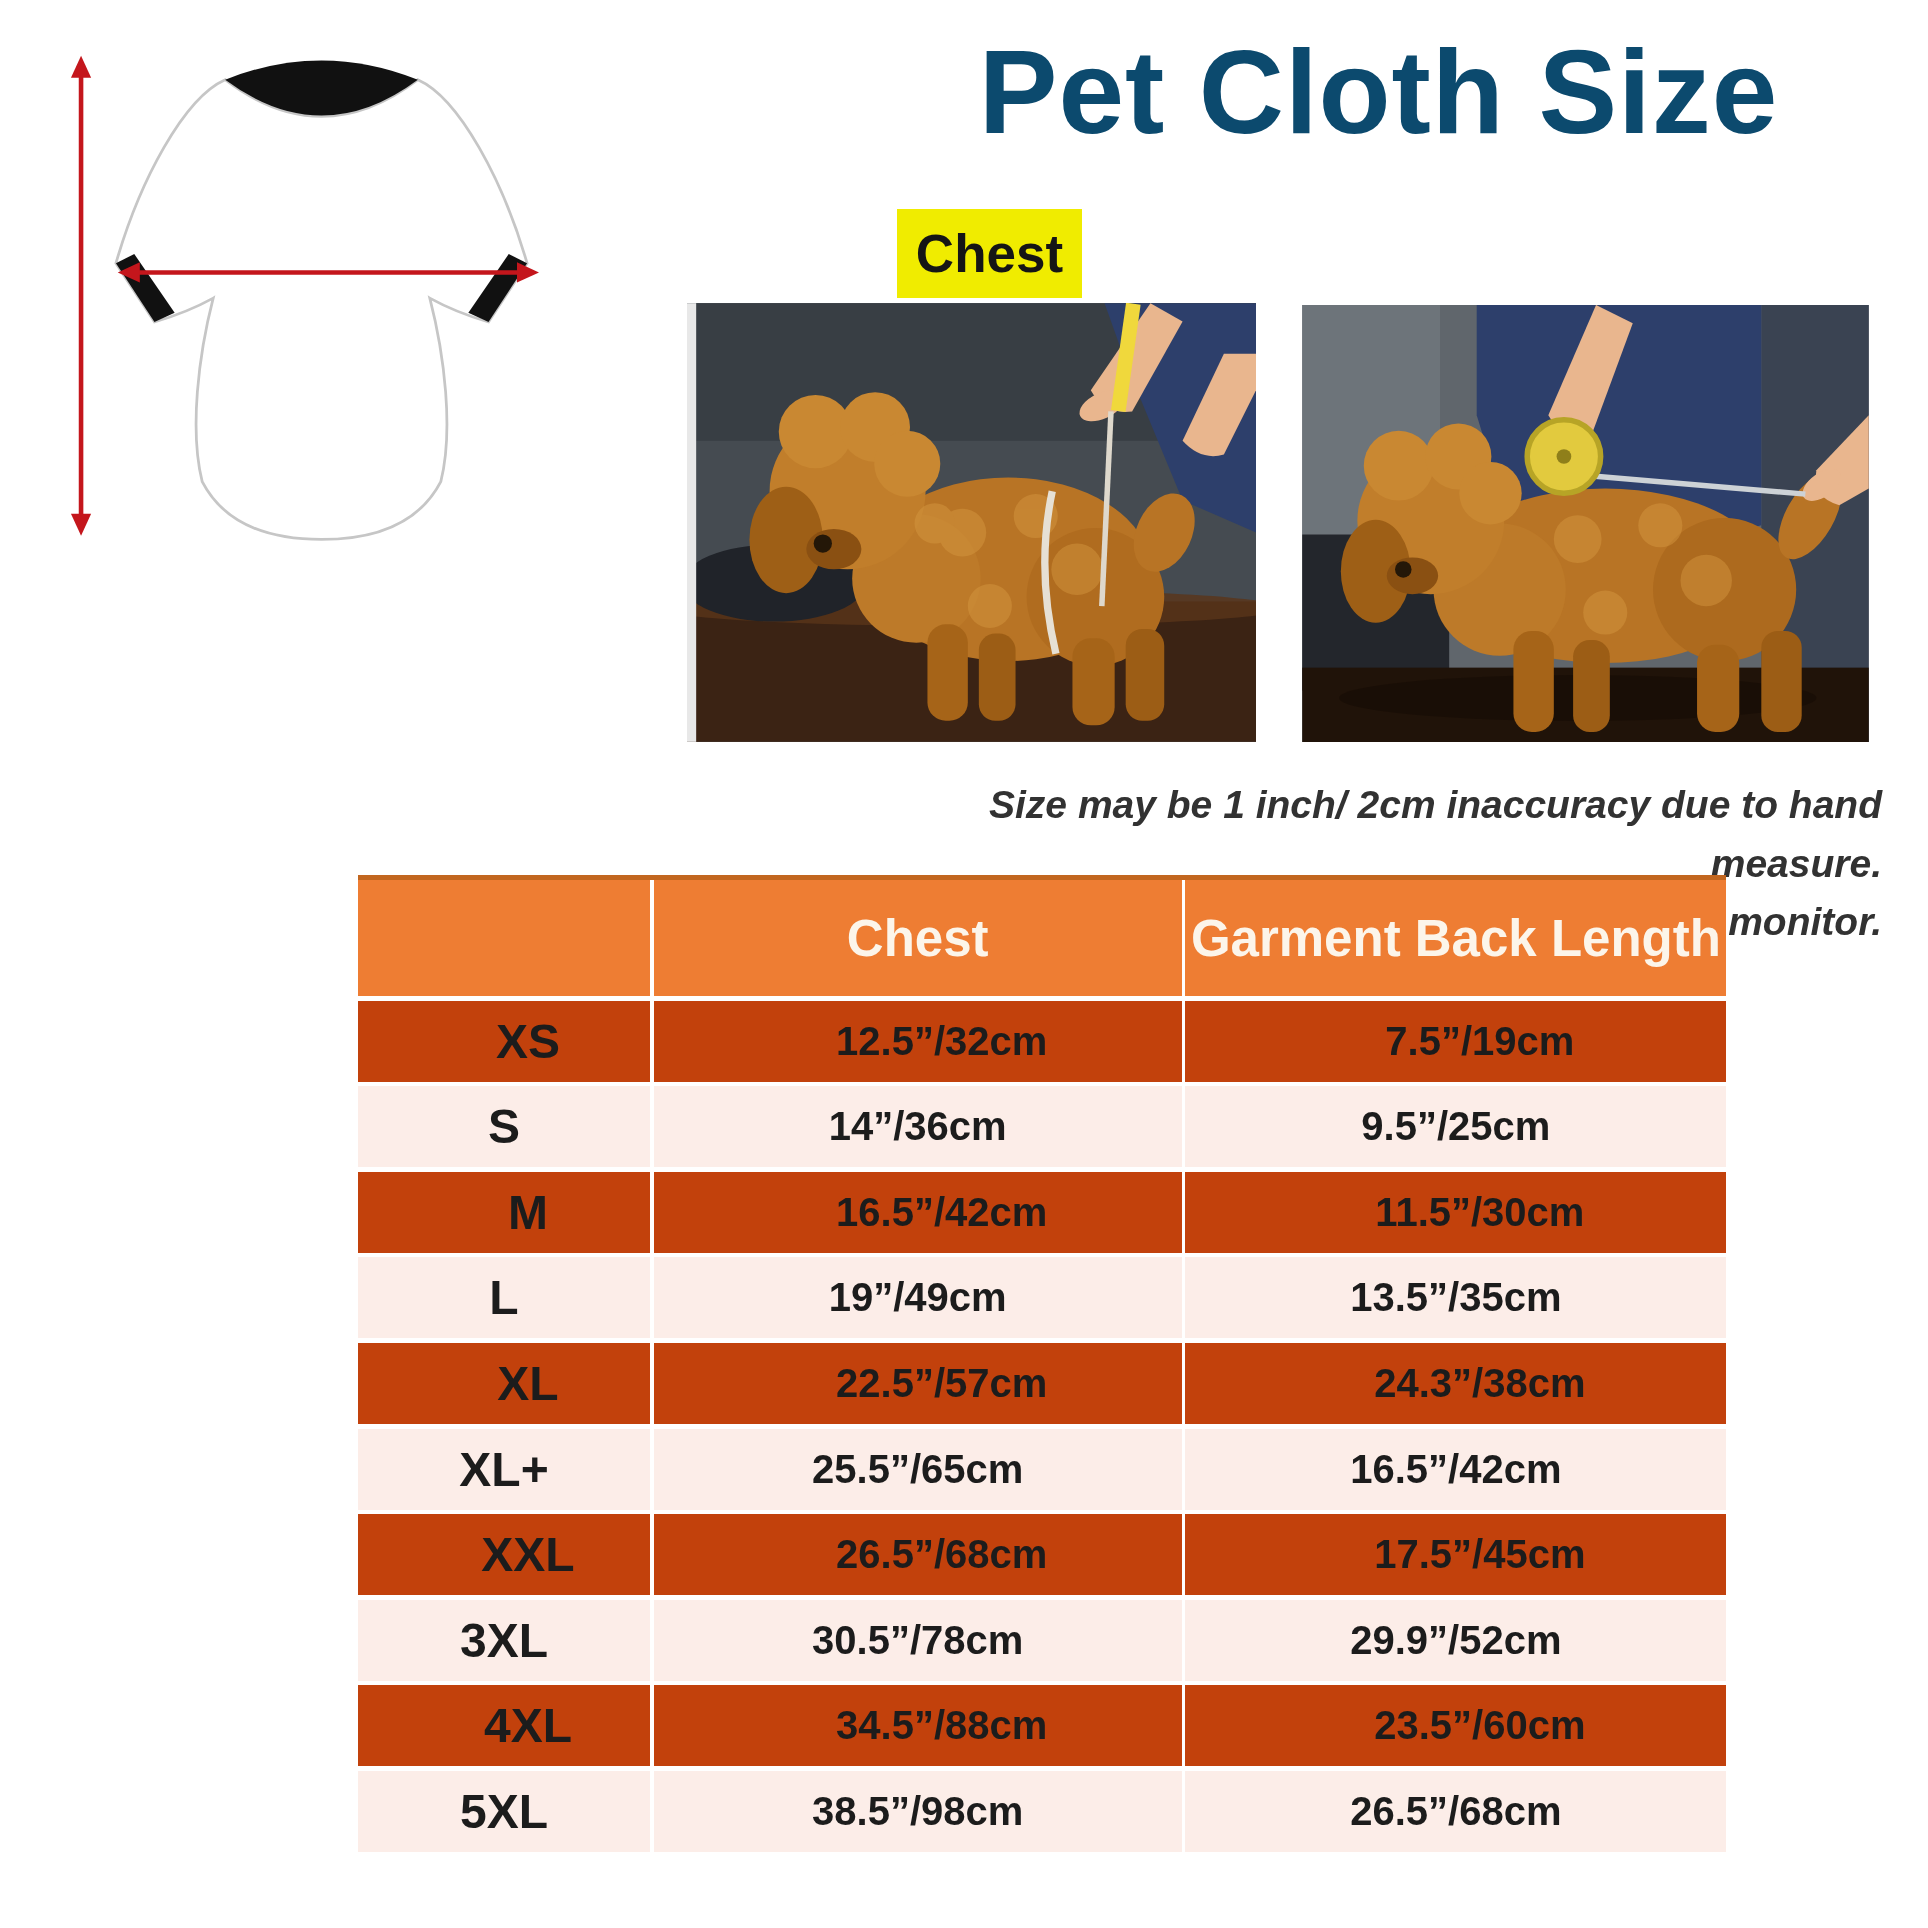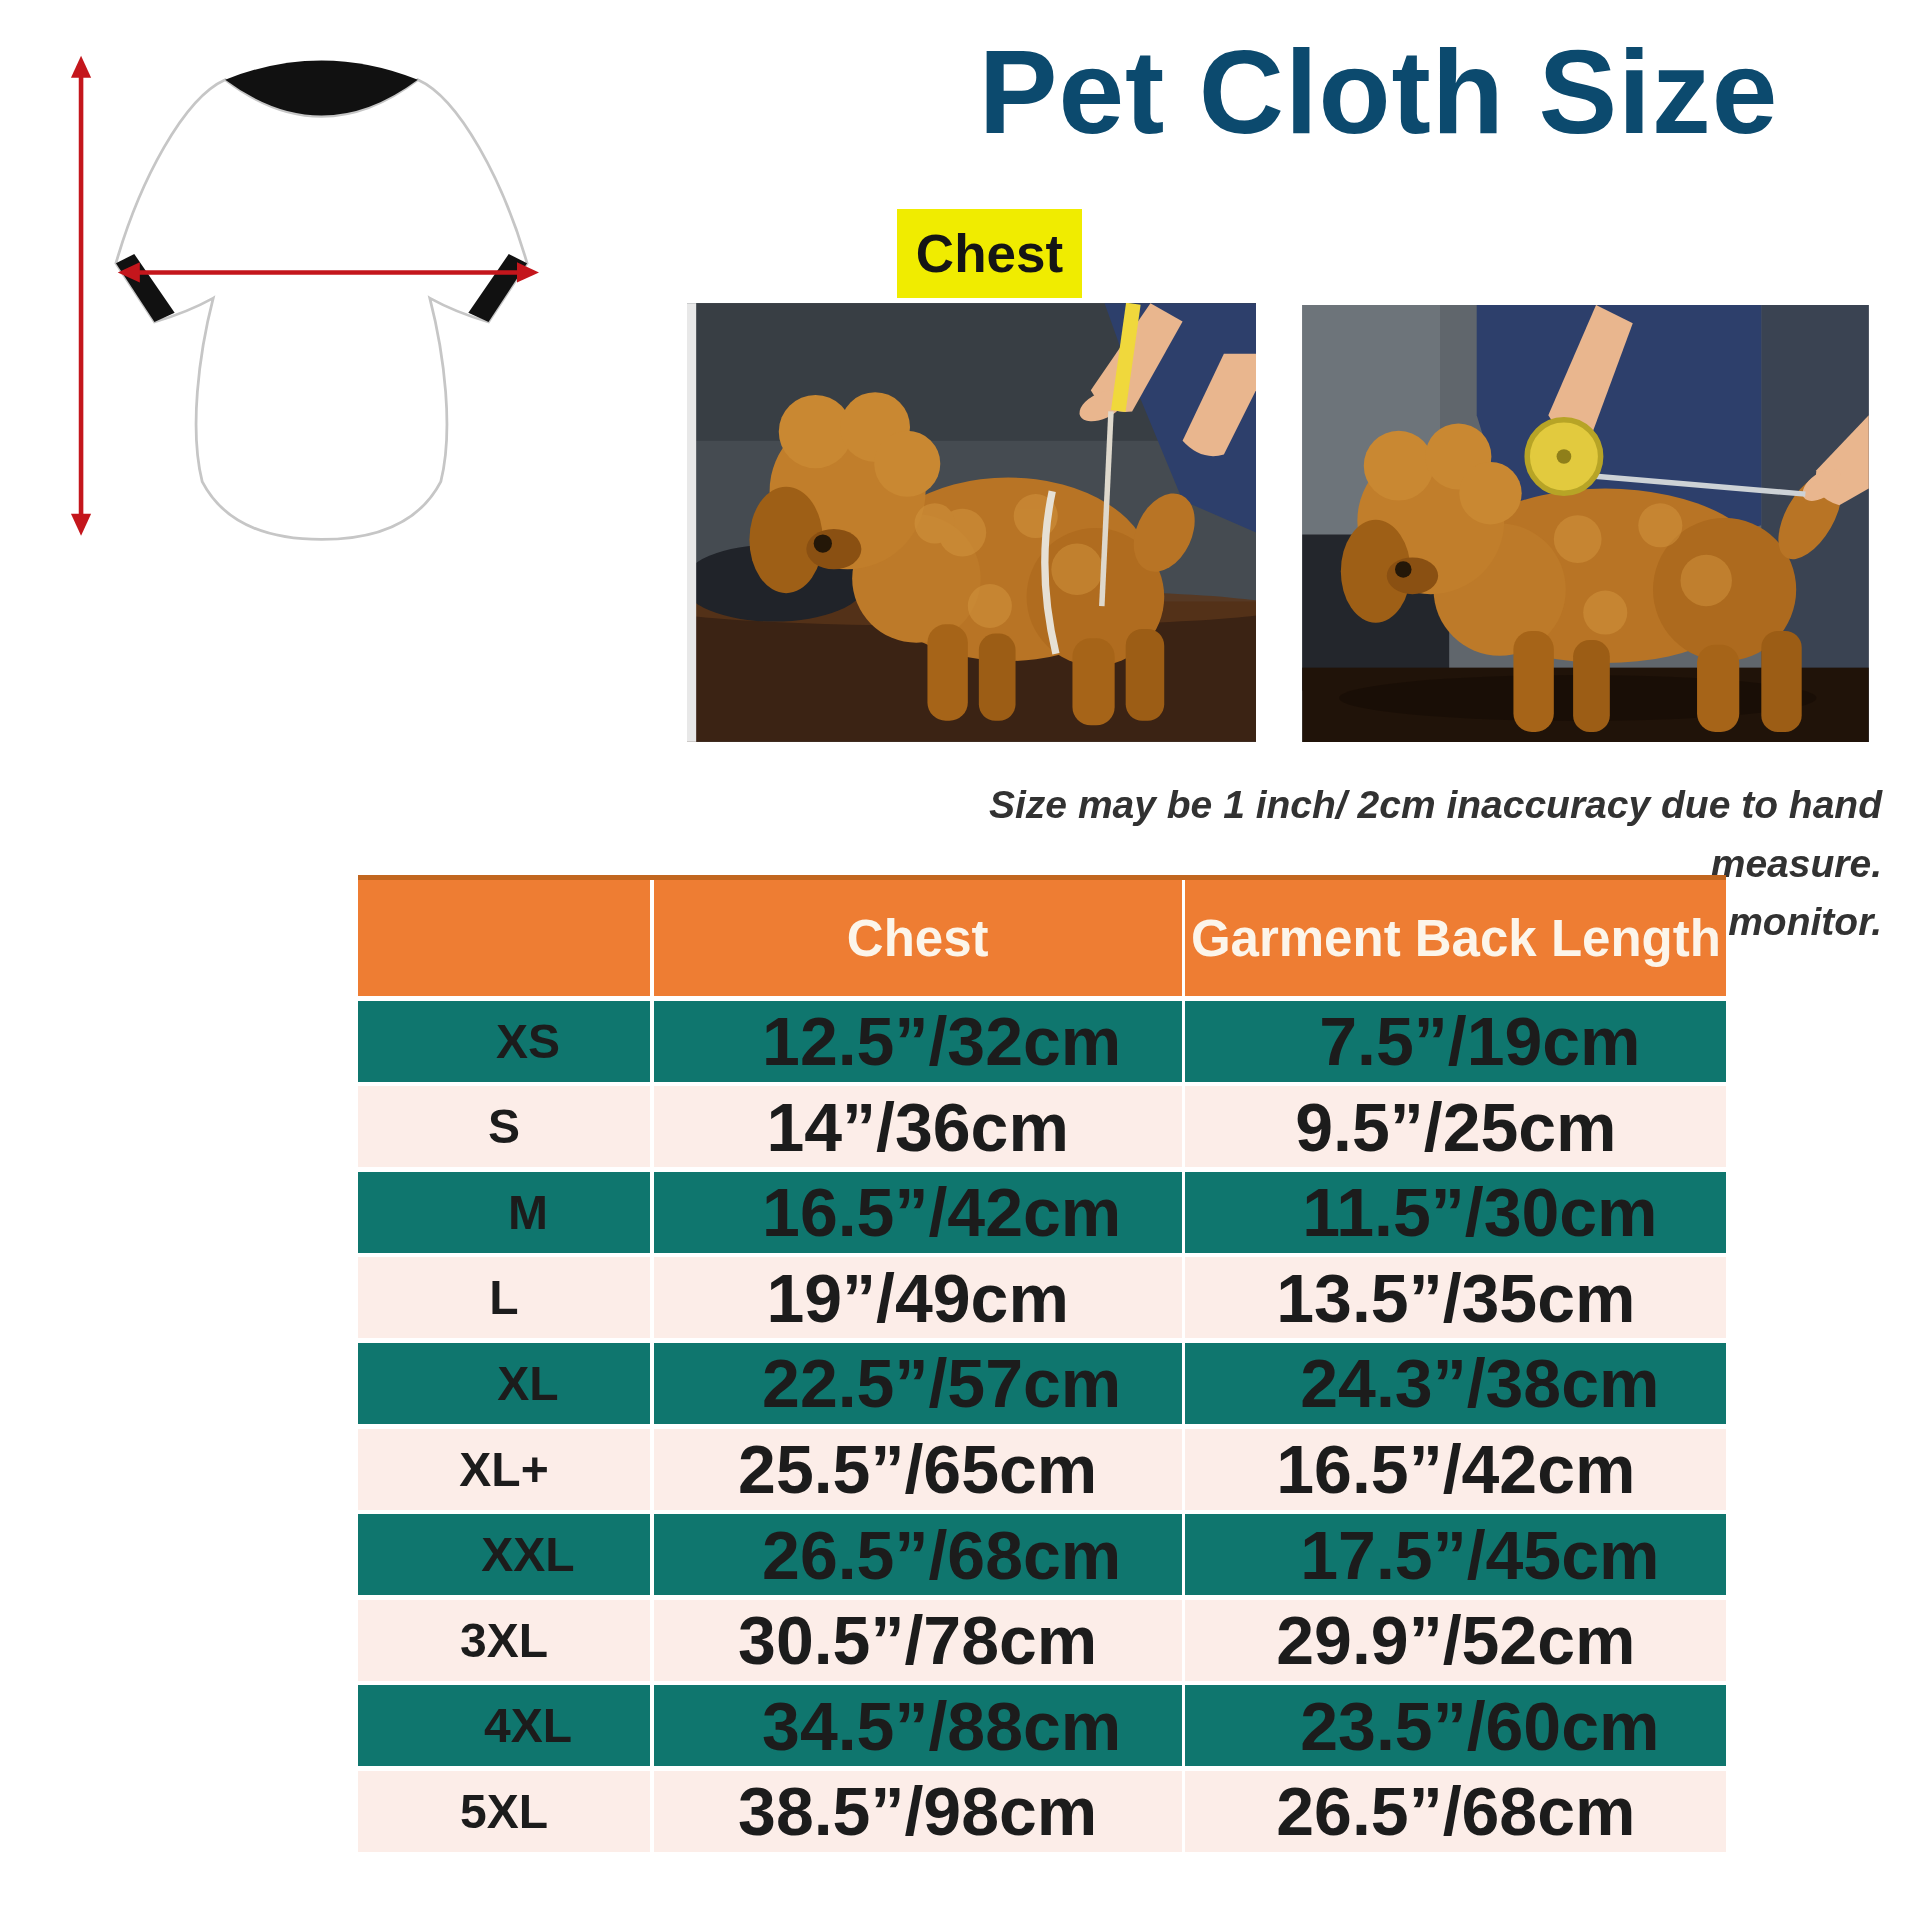--- a/index.html
+++ b/index.html
@@ -28,23 +28,23 @@
         font-style:italic;font-weight:600;color:#323232;font-size:39px;line-height:1.5;}
 
   
   #size-table{position:absolute;left:358px;top:875px;width:1368px;
               border-top:5.5px solid #c2661f;background:#ffffff;
               display:grid;grid-template-columns:292px 528px 541px;
               grid-template-rows:116px repeat(10,81px);
               column-gap:3.7px;row-gap:4.6px;}
   .trow{display:contents;}
   .cell{display:flex;align-items:center;justify-content:center;
-        font-weight:bold;font-size:68px;color:#1c1c1c;white-space:nowrap;}
+        font-weight:bold;font-size:40px;color:#1c1c1c;white-space:nowrap;}
   .hcell{background:#ee7d33;color:#fcf5ea;font-size:51px;}
-  .dark .cell{background:#0f766e;padding-left:48px;}
+  .dark .cell{background:#c2410c;padding-left:48px;}
   .light .cell{background:#fcede8;}
   .size-cell{font-size:48px;}
 
   
   #shirt-figure{position:absolute;left:37px;top:41px;}
 </style>
 </head>
 <body>
 <div id="page">
 

